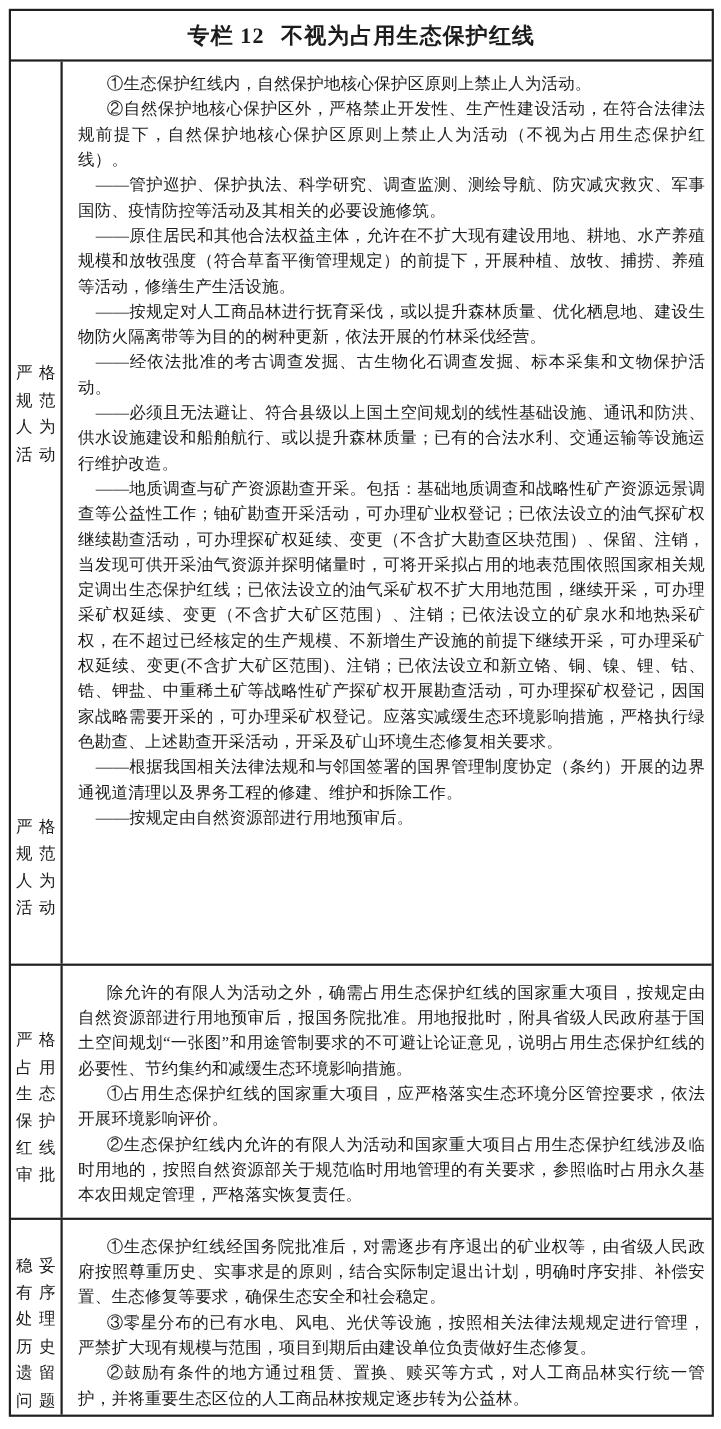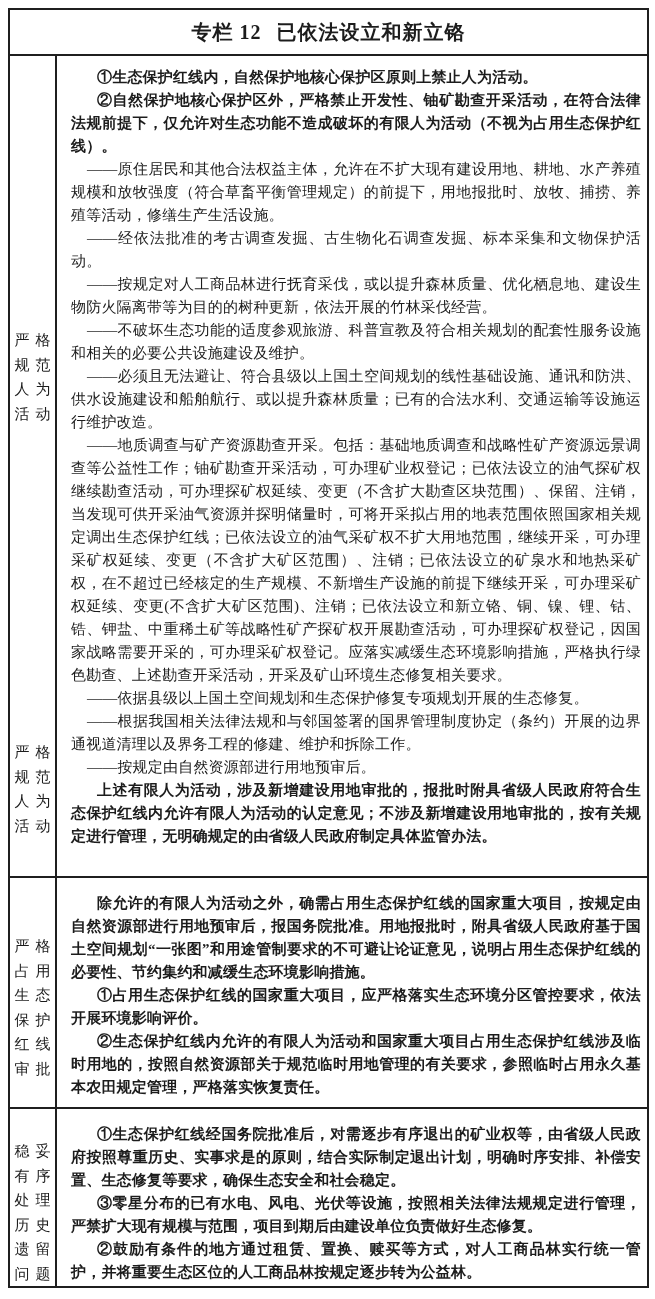--- a/index.html
+++ b/index.html
@@ -46,32 +46,32 @@
   .content-cell{
     flex:1;min-width:0;
     padding:10px 6px 0 14px;
     font-size:15px;line-height:23px;
     text-align:justify;
     letter-spacing:0.2px;
   }
   .trow2 .content-cell{padding-top:14px;}
   .trow3 .content-cell{padding-top:14px;}
   .para{margin:0;}
-  .t-num,.t-plain{text-indent:26px;font-weight:bold;}
+  .t-num,.t-plain{text-indent:26px;}
   .t-dash{text-indent:16px;}
 </style>
 </head>
 <body>
 
 <div class="page">
   <div class="box">
 
     <div class="title-bar">
       <span class="title-prefix">专栏 12</span>
-      <span class="title-text">已依法设立和新立铬</span>
+      <span class="title-text">不视为占用生态保护红线</span>
     </div>
 
     <div class="trow trow1">
       <div class="label-cell">
         <div class="label-block lb-r1a">
             <div class="pair">
               <span>严</span>
               <span>格</span>
             </div>
             <div class="pair">
@@ -101,31 +101,29 @@
               <span>为</span>
             </div>
             <div class="pair">
               <span>活</span>
               <span>动</span>
             </div>
           </div>
       </div>
       <div class="content-cell">
           <p class="para t-num">①生态保护红线内，自然保护地核心保护区原则上禁止人为活动。</p>
-          <p class="para t-num">②自然保护地核心保护区外，严格禁止开发性、铀矿勘查开采活动，在符合法律法规前提下，仅允许对生态功能不造成破坏的有限人为活动（不视为占用生态保护红线）。</p>
-          <p class="para t-dash">——原住居民和其他合法权益主体，允许在不扩大现有建设用地、耕地、水产养殖规模和放牧强度（符合草畜平衡管理规定）的前提下，用地报批时、放牧、捕捞、养殖等活动，修缮生产生活设施。</p>
+          <p class="para t-num">②自然保护地核心保护区外，严格禁止开发性、生产性建设活动，在符合法律法规前提下，自然保护地核心保护区原则上禁止人为活动（不视为占用生态保护红线）。</p>
+          <p class="para t-dash">——管护巡护、保护执法、科学研究、调查监测、测绘导航、防灾减灾救灾、军事国防、疫情防控等活动及其相关的必要设施修筑。</p>
+          <p class="para t-dash">——原住居民和其他合法权益主体，允许在不扩大现有建设用地、耕地、水产养殖规模和放牧强度（符合草畜平衡管理规定）的前提下，开展种植、放牧、捕捞、养殖等活动，修缮生产生活设施。</p>
+          <p class="para t-dash">——按规定对人工商品林进行抚育采伐，或以提升森林质量、优化栖息地、建设生物防火隔离带等为目的的树种更新，依法开展的竹林采伐经营。</p>
           <p class="para t-dash">——经依法批准的考古调查发掘、古生物化石调查发掘、标本采集和文物保护活动。</p>
-          <p class="para t-dash">——按规定对人工商品林进行抚育采伐，或以提升森林质量、优化栖息地、建设生物防火隔离带等为目的的树种更新，依法开展的竹林采伐经营。</p>
-          <p class="para t-dash">——不破坏生态功能的适度参观旅游、科普宣教及符合相关规划的配套性服务设施和相关的必要公共设施建设及维护。</p>
           <p class="para t-dash">——必须且无法避让、符合县级以上国土空间规划的线性基础设施、通讯和防洪、供水设施建设和船舶航行、或以提升森林质量；已有的合法水利、交通运输等设施运行维护改造。</p>
           <p class="para t-dash">——地质调查与矿产资源勘查开采。包括：基础地质调查和战略性矿产资源远景调查等公益性工作；铀矿勘查开采活动，可办理矿业权登记；已依法设立的油气探矿权继续勘查活动，可办理探矿权延续、变更（不含扩大勘查区块范围）、保留、注销，当发现可供开采油气资源并探明储量时，可将开采拟占用的地表范围依照国家相关规定调出生态保护红线；已依法设立的油气采矿权不扩大用地范围，继续开采，可办理采矿权延续、变更（不含扩大矿区范围）、注销；已依法设立的矿泉水和地热采矿权，在不超过已经核定的生产规模、不新增生产设施的前提下继续开采，可办理采矿权延续、变更(不含扩大矿区范围)、注销；已依法设立和新立铬、铜、镍、锂、钴、锆、钾盐、中重稀土矿等战略性矿产探矿权开展勘查活动，可办理探矿权登记，因国家战略需要开采的，可办理采矿权登记。应落实减缓生态环境影响措施，严格执行绿色勘查、上述勘查开采活动，开采及矿山环境生态修复相关要求。</p>
-          <p class="para t-dash">——依据县级以上国土空间规划和生态保护修复专项规划开展的生态修复。</p>
           <p class="para t-dash">——根据我国相关法律法规和与邻国签署的国界管理制度协定（条约）开展的边界通视道清理以及界务工程的修建、维护和拆除工作。</p>
           <p class="para t-dash">——按规定由自然资源部进行用地预审后。</p>
-          <p class="para t-plain">上述有限人为活动，涉及新增建设用地审批的，报批时附具省级人民政府符合生态保护红线内允许有限人为活动的认定意见；不涉及新增建设用地审批的，按有关规定进行管理，无明确规定的由省级人民政府制定具体监管办法。</p>
         </div>
     </div>
 
     <div class="trow trow2">
       <div class="label-cell">
         <div class="label-block lb-r2">
             <div class="pair">
               <span>严</span>
               <span>格</span>
             </div>

